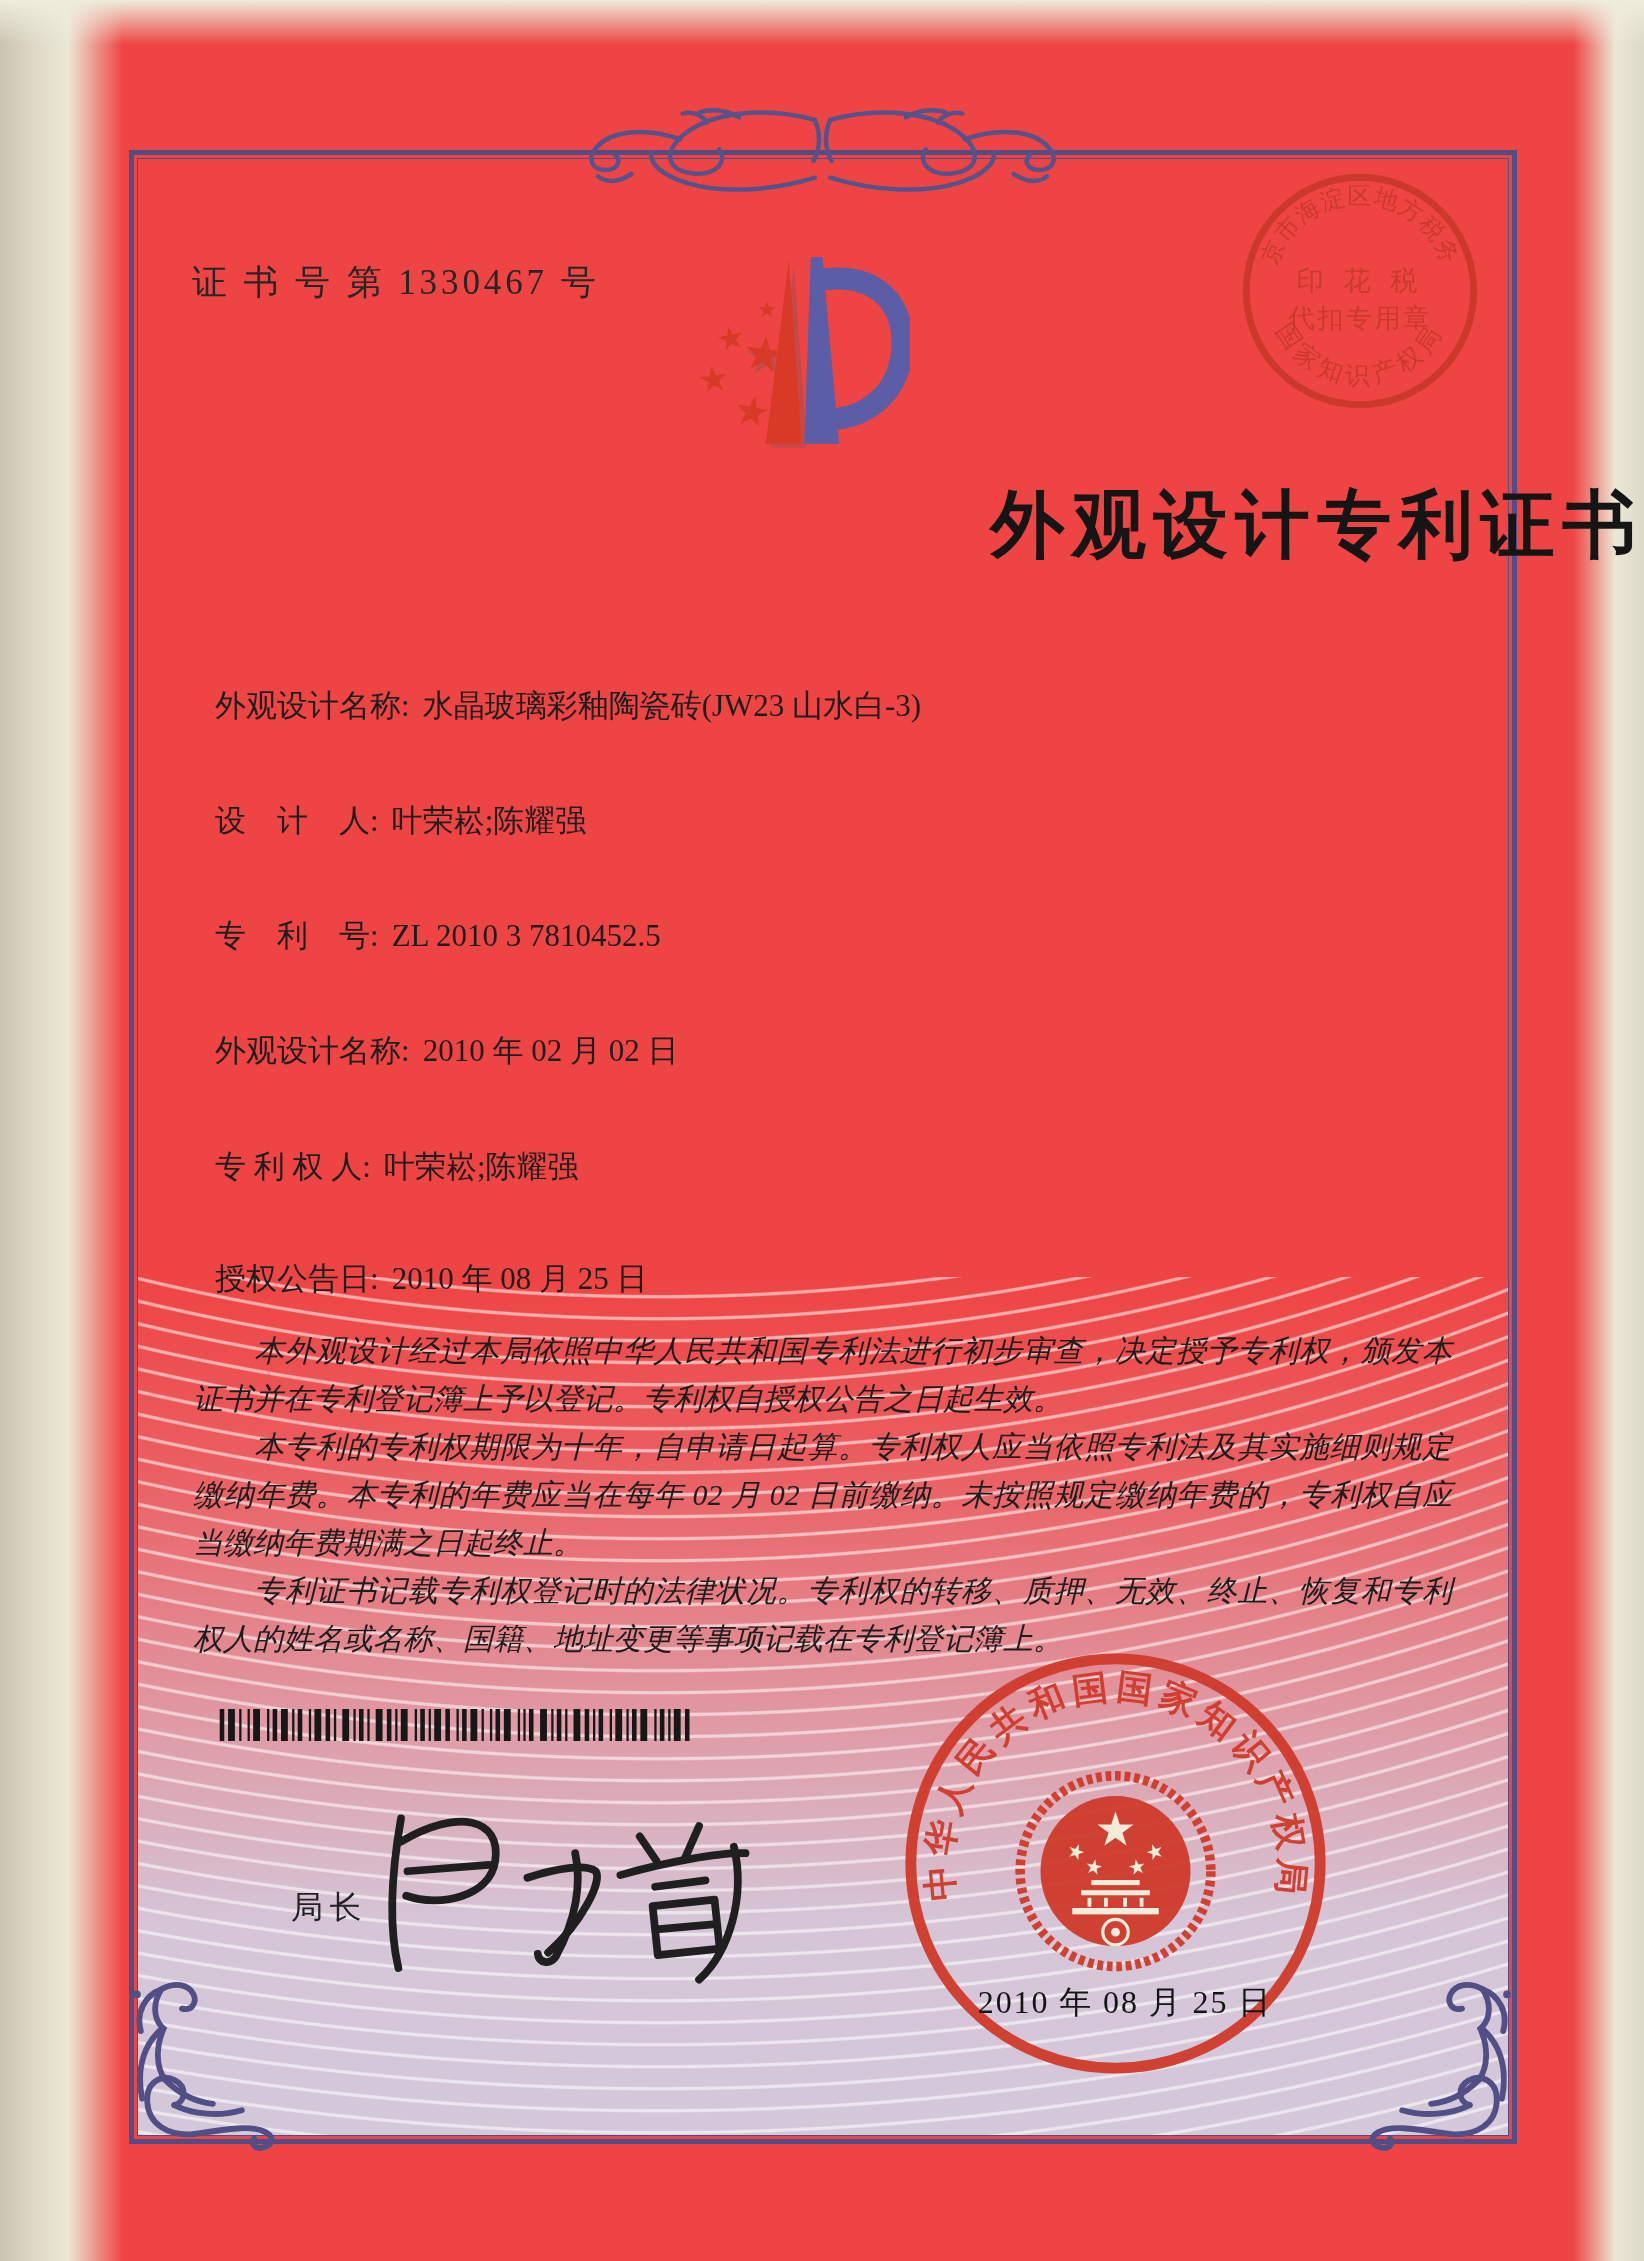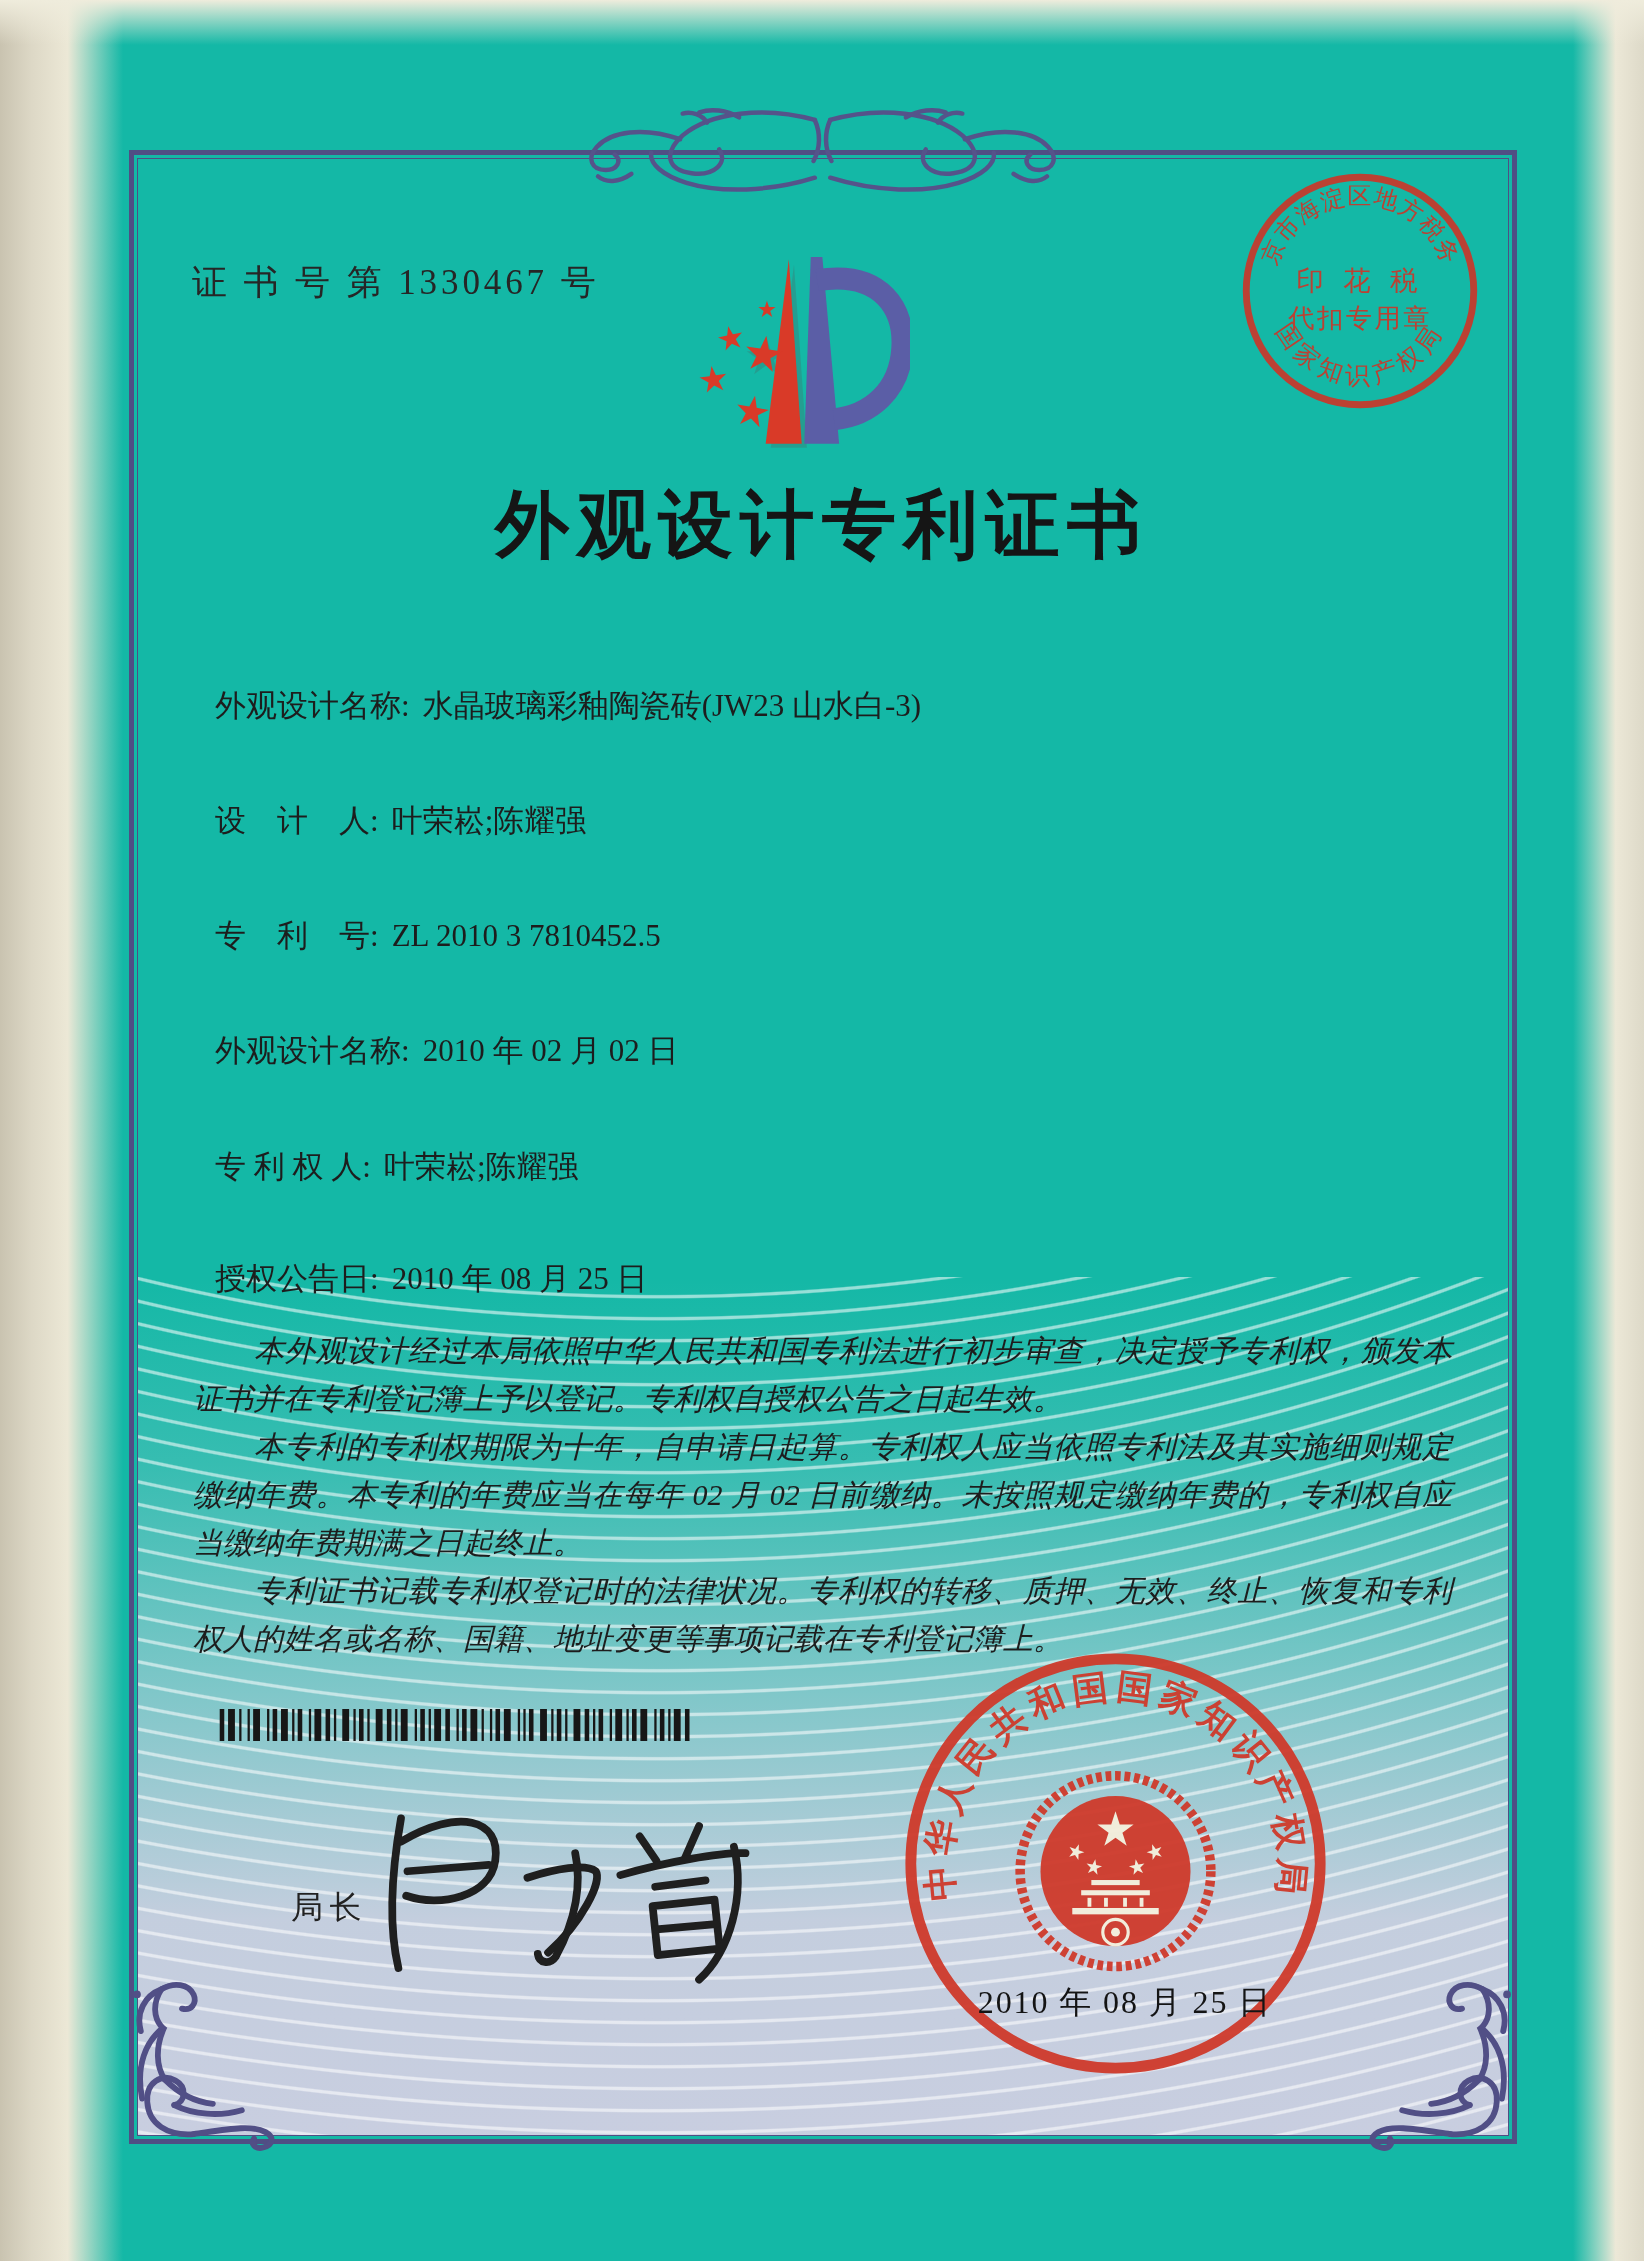--- a/index.html
+++ b/index.html
@@ -1,18 +1,18 @@
 <!DOCTYPE html>
 <html style="font-size:10.3px"><head>
 <meta charset="utf-8">
 <style>
   html,body{margin:0;padding:0;background:#888;}
   .page{
     position:relative;width:1644px;height:2261px;overflow:hidden;
-    background:#14b8a6;
+    background:#ef4444;
     font-family:"Liberation Serif","DejaVu Serif",serif;
     color:#1e1e1e;
   }
   .gutter-left{position:absolute;left:0;top:0;width:123px;height:100%;
     background:linear-gradient(90deg,#c9c3b0 0,#ddd8c6 26%,#ece8d6 55%,rgba(246,243,226,0) 100%);}
   .edge-right{position:absolute;right:0;top:0;width:71px;height:100%;
     background:linear-gradient(270deg,#ddd9c8 0,#ece8d7 40%,rgba(246,243,226,0) 100%);}
   .edge-top{position:absolute;left:0;top:0;width:100%;height:45px;
     background:linear-gradient(180deg,#efecdc 0,rgba(246,243,226,0) 100%);}
   .frame{position:absolute;left:129px;top:150px;width:1388px;height:1994px;
@@ -20,21 +20,21 @@
   .frame-inner{position:absolute;inset:3.2px;border:1.9px solid #504e84;}
   .guilloche{position:absolute;left:138px;top:1277px;width:1370px;height:858px;
     background:linear-gradient(180deg,rgba(215,212,229,0) 0%,rgba(215,212,229,0.18) 22%,rgba(214,211,229,0.55) 48%,rgba(211,208,227,0.92) 75%,rgba(210,207,227,0.95) 100%);}
   .guilloche::after{content:"";position:absolute;inset:0;opacity:.65;
     background:repeating-radial-gradient(circle 3353px at 38% -250%,
       rgba(255,255,255,0) 0px,rgba(255,255,255,0) 6.4px,
       rgba(255,255,255,0.85) 7.7px,rgba(255,255,255,0.85) 9.7px,
       rgba(255,255,255,0) 11px,rgba(255,255,255,0) 22px);}
   .abs{position:absolute;}
   .certno{left:192px;top:259px;font-size:35px;letter-spacing:3.9px;color:#262626;}
-  .title{left:0;top:476px;width:1644px;text-align:center;font-size:74px;
+  .title{left:0;top:476px;width:1644px;text-align:right;font-size:74px;
     font-weight:bold;letter-spacing:7.7px;color:#151515;}
   .field{left:215px;font-size:31px;white-space:nowrap;color:#1d1d1d;}
   .field .val{margin-left:13px;}
   .f0{top:685px}.f1{top:800px}.f2{top:915px}.f3{top:1030px}.f4{top:1146px}.f5{top:1258px}
   .body-block{left:193px;top:1327px;width:1259px;font-size:30px;line-height:48px;
     text-align:justify;color:#1d1d1d;font-style:italic;}
   .body-block p{margin:0;text-indent:61px;}
   .director{left:291px;top:1886px;font-size:32px;letter-spacing:6.4px;color:#222;}
   .seal-date{left:964px;top:1981px;width:322px;text-align:center;font-size:32px;
     letter-spacing:1.9px;color:#141414;}

